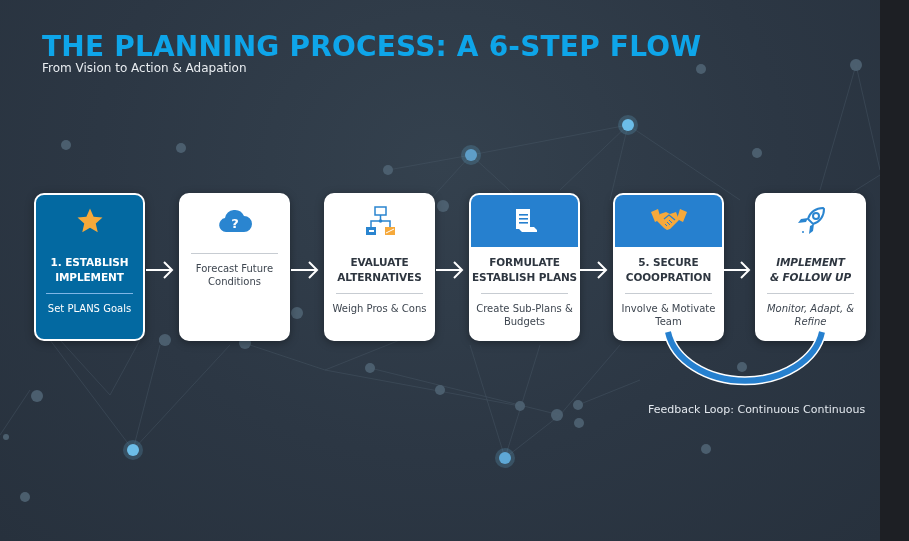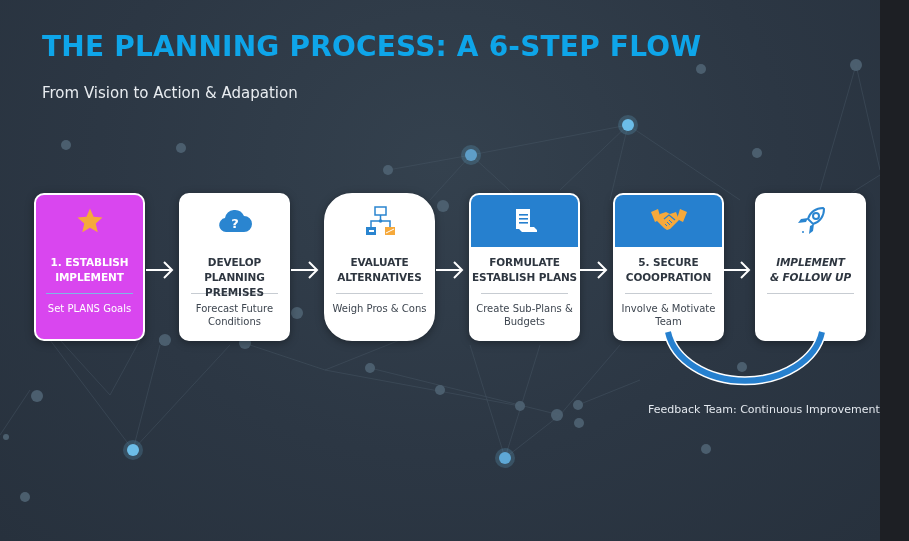--- a/index.html
+++ b/index.html
@@ -19,31 +19,31 @@
       background: #1d1f24;
     }
     svg.network { position: absolute; left: 0; top: 0; width: 880px; height: 541px; }
     .title {
       position: absolute; left: 42px; top: 30px;
       font-size: 28px; font-weight: bold; letter-spacing: 0.2px;
       color: #0ea5e9;
       font-family: "DejaVu Sans", sans-serif;
     }
     .subtitle {
-      position: absolute; left: 42px; top: 84px;
-      font-size: 15px; color: #e8ecf0;
+      position: absolute; left: 42px; top: 61px;
+      font-size: 12px; color: #e8ecf0;
       font-family: "DejaVu Sans", sans-serif;
     }
     .step {
       position: absolute; top: 193px; width: 111px; height: 148px;
       border: 2px solid #ffffff; border-radius: 10px;
       background: #ffffff; overflow: hidden;
       box-shadow: 0 2px 8px rgba(0,0,0,0.35);
     }
-    .step.blue { background: #d946ef; }
+    .step.blue { background: #0369a1; }
     .step .head {
       height: 52px; display: flex; align-items: center; justify-content: center;
     }
     .step.half .head { background: #2680cf; }
     .step .name {
       text-align: center; font-weight: bold; font-size: 10.5px; line-height: 15px;
       color: #2e3640; margin-top: 8px; height: 32px; letter-spacing: -0.1px;
     }
     .step.blue .name { color: #ffffff; }
     .step .divider { height: 1px; margin: 6px 10px 0; background: #c7ccd2; }
@@ -147,29 +147,25 @@
   <div class="desc">Set PLANS Goals</div>
 </div>
 
 <div class="step" style="left:179px;">
   <div class="head icon">
     <svg width="36" height="28" viewBox="0 0 36 28">
         <path d="M9 25a7 7 0 0 1-1-13.9A10 10 0 0 1 27 9a7.5 7.5 0 0 1 0 16z" fill="#2a85d0"></path>
         <text x="18" y="21" text-anchor="middle" font-size="13" font-weight="bold" fill="#fff" font-family="DejaVu Sans, sans-serif">?</text>
       </svg>
   </div>
-  <div class="name">
-    <div>DEVELOP</div>
-    <div>PLANNING PREMISES</div>
-  </div>
   <div class="divider"></div>
   <div class="desc">Forecast Future Conditions</div>
 </div>
 
-<div class="step" style="left:324px;border-radius:28px;">
+<div class="step" style="left:324px;">
   <div class="head icon">
     <svg width="32" height="32" viewBox="0 0 32 32">
       <rect x="11" y="2" width="11" height="8" fill="#fff" stroke="#2a85d0" stroke-width="1.5"></rect>
       <line x1="16.5" y1="10" x2="16.5" y2="16" stroke="#2a85d0" stroke-width="1.5"></line>
       <circle cx="16.5" cy="16" r="1.8" fill="#2a85d0"></circle>
       <path d="M7 22v-6h19v6" fill="none" stroke="#2a85d0" stroke-width="1.5"></path>
       <rect x="2" y="22" width="10" height="8" fill="#2a85d0"></rect>
       <rect x="5" y="25" width="5" height="2" fill="#fff"></rect>
       <rect x="21" y="22" width="10" height="8" fill="#f6a93b"></rect>
       <path d="M22 28l8-4" stroke="#fff" stroke-width="1"></path>
@@ -226,20 +222,21 @@
       <path d="M13 13l-7 1-3 4 8-1z" fill="#2a85d0"></path>
       <path d="M19 19l-1 7-4 3 1-8z" fill="#2a85d0"></path>
       <circle cx="8" cy="27" r="1" fill="#2a85d0"></circle>
     </svg>
   </div>
   <div class="name">
     <div>IMPLEMENT</div>
     <div>&amp; FOLLOW UP</div>
   </div>
   <div class="divider"></div>
+  <div class="desc">Monitor, Adapt, &amp; Refine</div>
 </div>
 
 <svg class="arrow" style="left:146px;" viewBox="0 0 30 20">
     <path d="M0 10h26M18 2l8 8-8 8" fill="none" stroke="#fff" stroke-width="2"></path>
   </svg>
 <svg class="arrow" style="left:291px;" viewBox="0 0 30 20">
     <path d="M0 10h26M18 2l8 8-8 8" fill="none" stroke="#fff" stroke-width="2"></path>
   </svg>
 <svg class="arrow" style="left:436px;" viewBox="0 0 30 20">
     <path d="M0 10h26M18 2l8 8-8 8" fill="none" stroke="#fff" stroke-width="2"></path>
@@ -249,13 +246,13 @@
   </svg>
 <svg class="arrow" style="left:723px;" viewBox="0 0 30 20">
     <path d="M0 10h26M18 2l8 8-8 8" fill="none" stroke="#fff" stroke-width="2"></path>
   </svg>
 
 <svg class="loop" viewBox="0 0 170 65">
   <path d="M8 2 A 78 58 0 0 0 162 2" fill="none" stroke="#ffffff" stroke-width="9"></path>
   <path d="M8 2 A 78 58 0 0 0 162 2" fill="none" stroke="#2680cf" stroke-width="6"></path>
 </svg>
 
-<div class="feedback">Feedback Team: Continuous Improvement</div>
+<div class="feedback">Feedback Loop: Continuous Continuous</div>
 
 </body></html>

